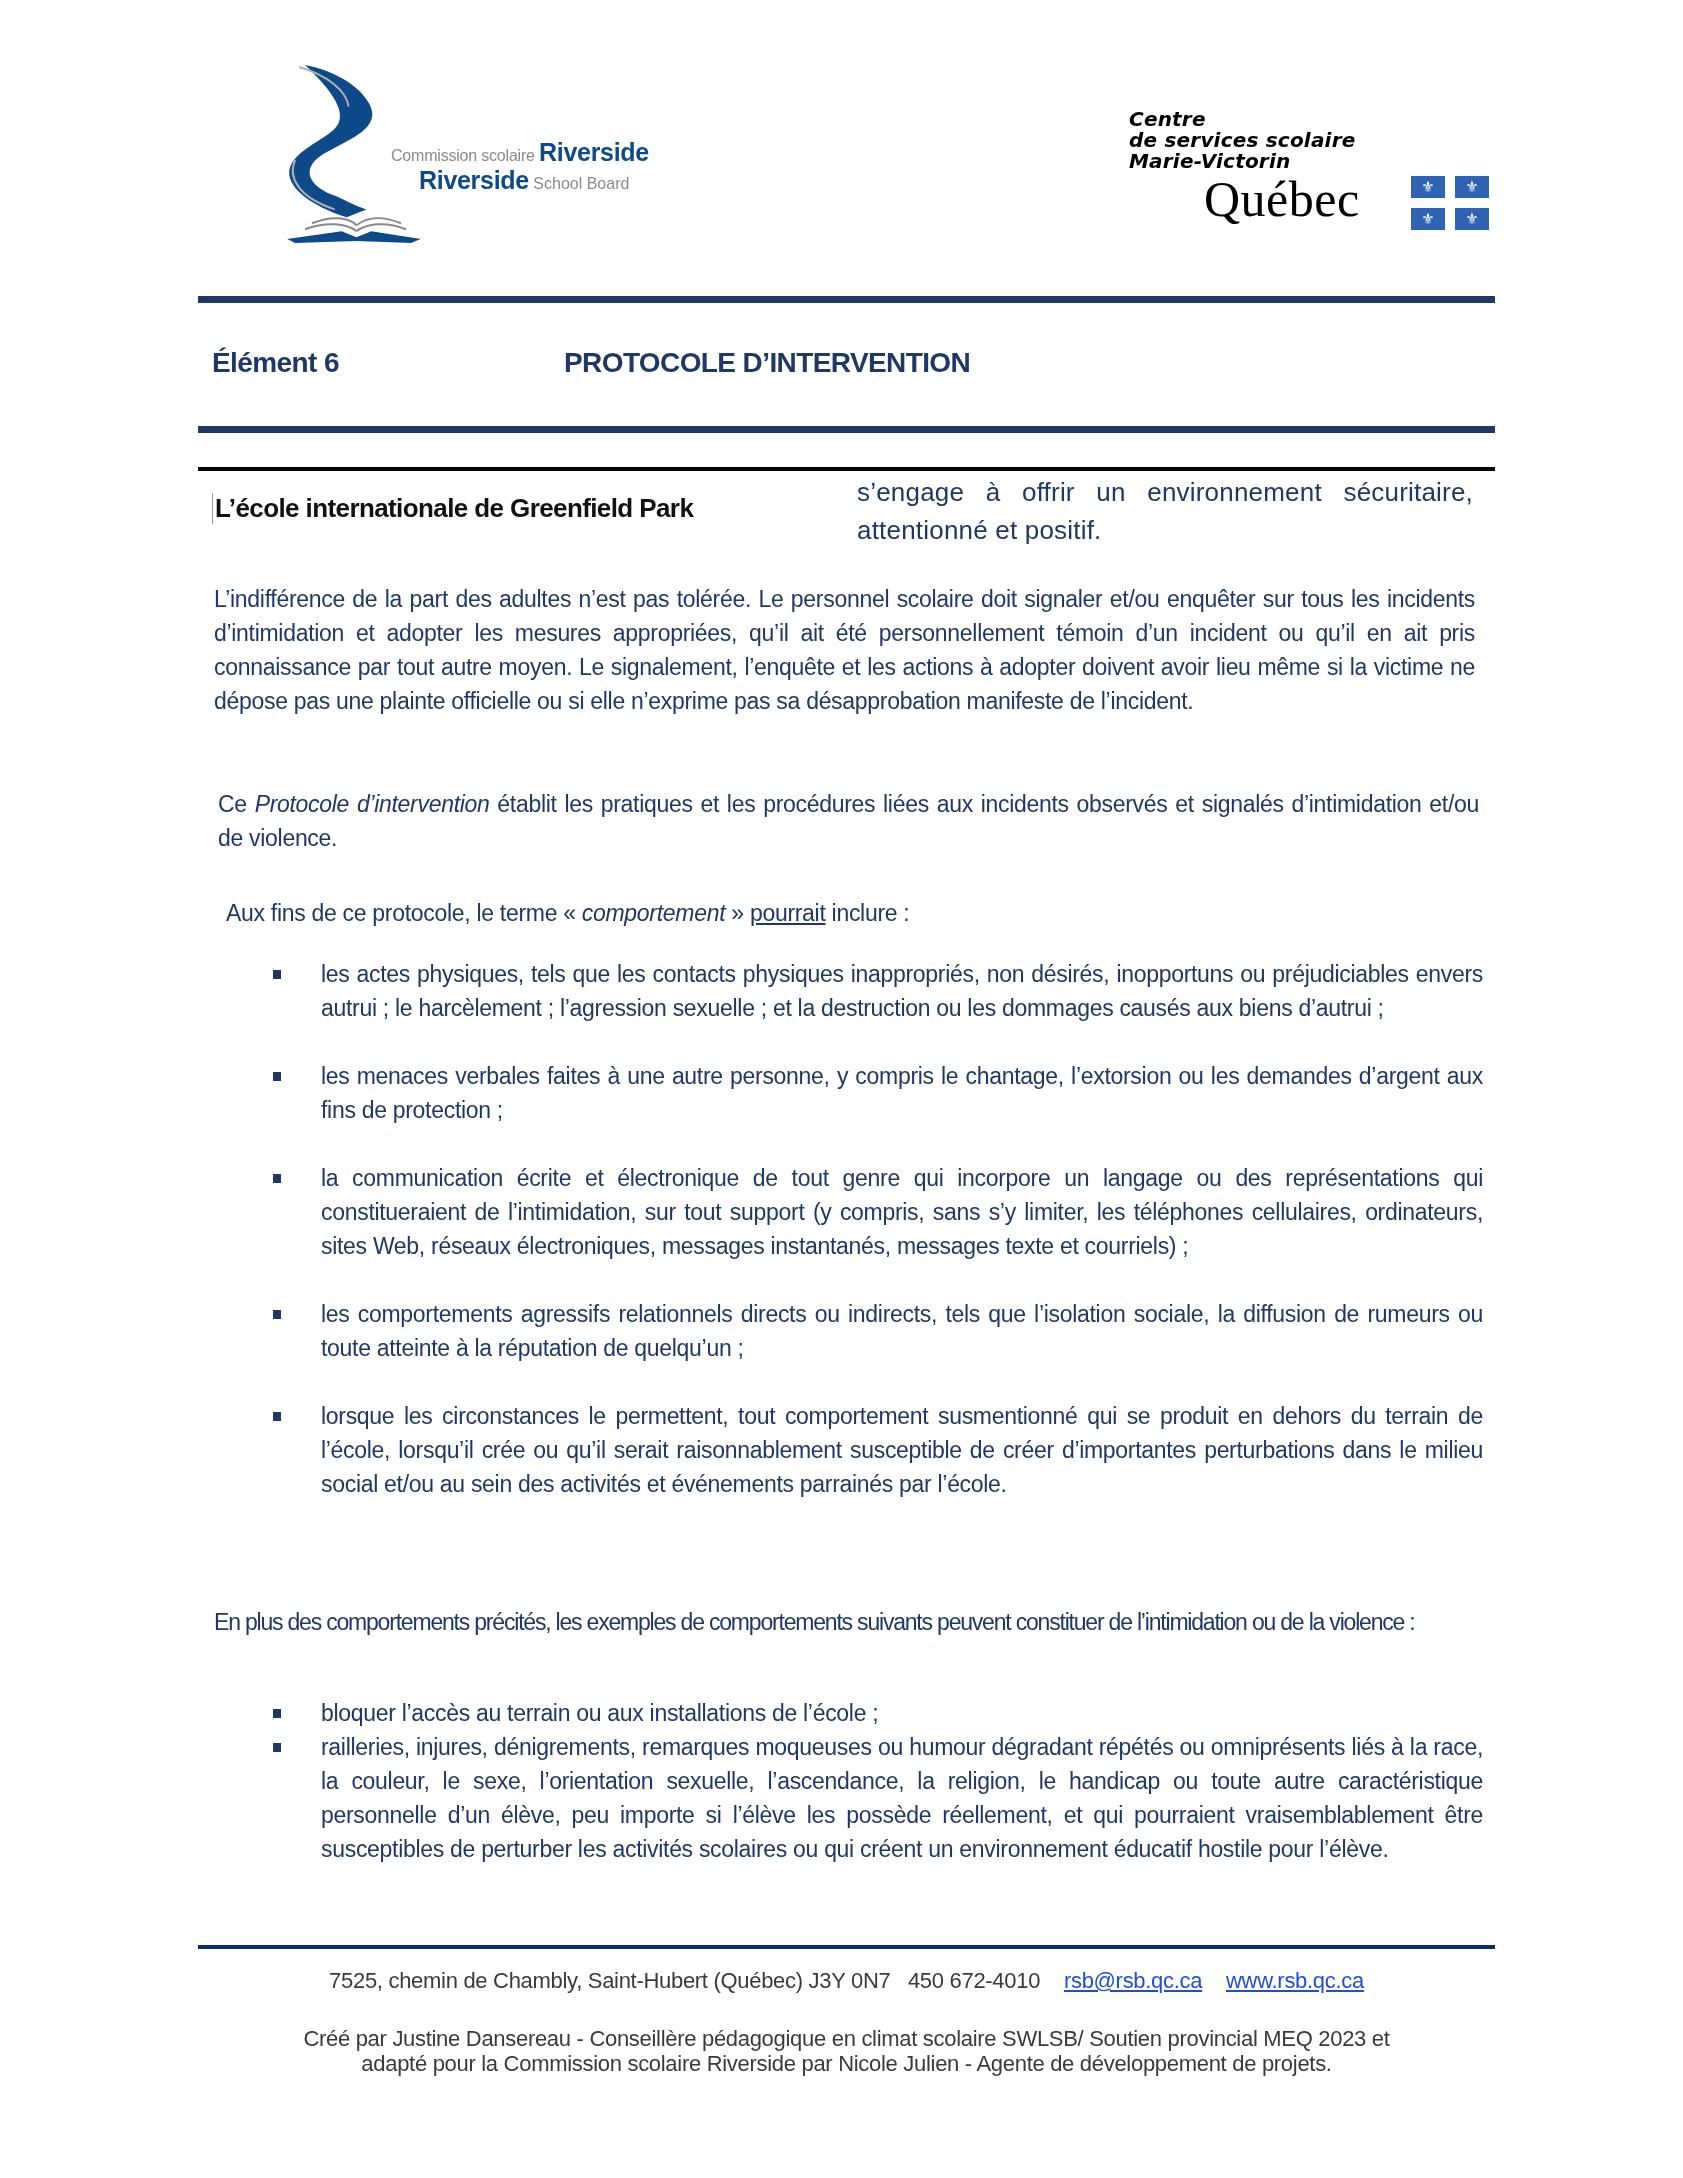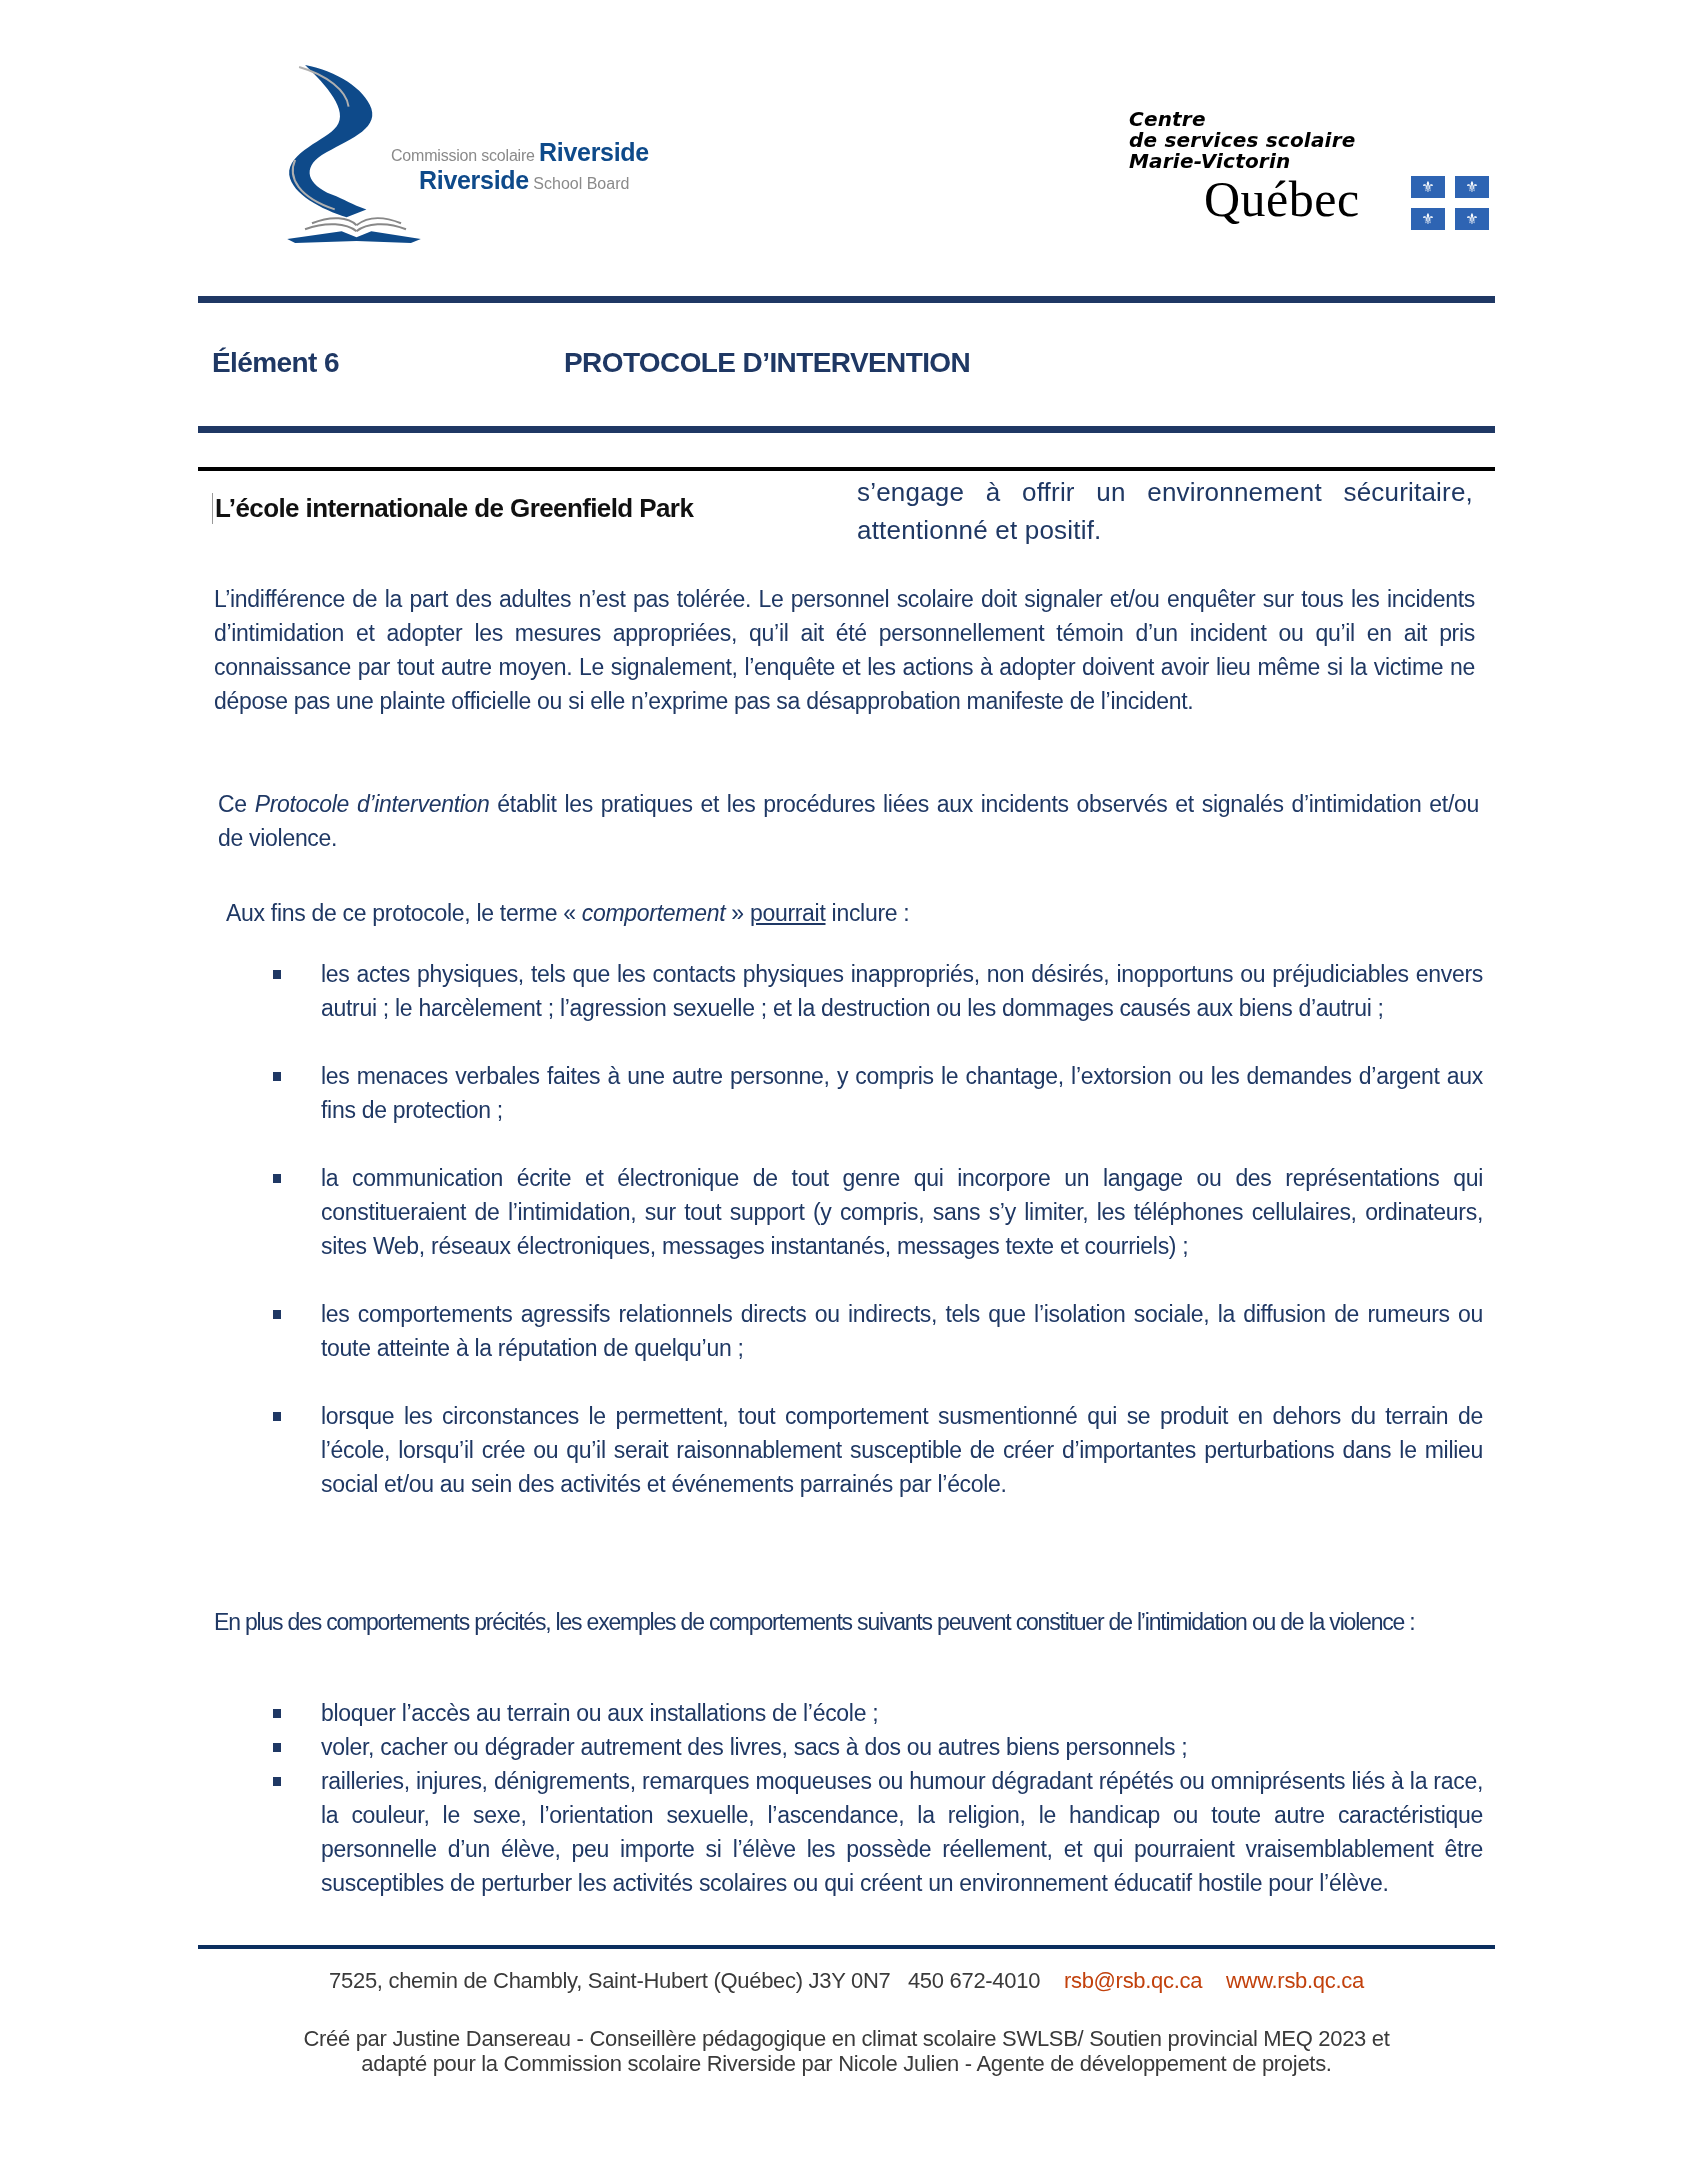--- a/index.html
+++ b/index.html
@@ -45,21 +45,21 @@
   .list li { position: relative; padding-left: 99px; font-size: 23px; line-height: 34px; color: #1f3864; text-align: justify; letter-spacing: -0.3px; }
   .bullet { position: absolute; left: 51px; top: 13px; width: 8px; height: 9px; background: #1f3864; }
   .l1 { top: 949px; }
   .l1 li { margin-bottom: 34px; }
   .l2 { top: 1688px; }
 
   em { font-style: italic; }
   .u { text-decoration: underline; }
 
   .foot-addr { position: absolute; left: 198px; width: 1297px; top: 1968px; text-align: center; font-size: 22px; color: #3a3a3a; letter-spacing: -0.3px; }
-  .foot-addr a { color: #c2410c; margin-left: 18px; }
+  .foot-addr a { color: #1d4ed8; text-decoration: underline; margin-left: 18px; }
   .foot-credit { position: absolute; left: 198px; width: 1297px; top: 2026px; text-align: center; font-size: 22px; line-height: 25px; color: #3a3a3a; letter-spacing: -0.3px; }
 </style>
 </head>
 <body>
 
 <div class="logo-rsb">
   <svg width="139" height="188" viewBox="0 0 140 190">
     <path d="M18 4 C 50 10, 78 28, 85 48 C 92 70, 60 80, 35 95 C 15 108, 20 125, 45 135 C 58 140, 65 145, 80 150 L 60 158 C 35 150, 5 135, 2 115 C 0 92, 40 80, 50 66 C 62 50, 40 25, 18 4 Z" fill="#0e4a8a"></path>
     <path d="M12 6 C 40 14, 60 30, 62 46" stroke="#b0b0b0" stroke-width="2" fill="none"></path>
     <path d="M8 100 C 0 118, 12 138, 48 150" stroke="#b0b0b0" stroke-width="2" fill="none"></path>
@@ -114,21 +114,21 @@
   <li><span class="bullet"></span><span>les menaces verbales faites à une autre personne, y compris le chantage, l’extorsion ou les demandes d’argent aux fins de protection ;</span></li>
   <li><span class="bullet"></span><span>la communication écrite et électronique de tout genre qui incorpore un langage ou des représentations qui constitueraient de l’intimidation, sur tout support (y compris, sans s’y limiter, les téléphones cellulaires, ordinateurs, sites Web, réseaux électroniques, messages instantanés, messages texte et courriels) ;</span></li>
   <li><span class="bullet"></span><span>les comportements agressifs relationnels directs ou indirects, tels que l’isolation sociale, la diffusion de rumeurs ou toute atteinte à la réputation de quelqu’un ;</span></li>
   <li><span class="bullet"></span><span>lorsque les circonstances le permettent, tout comportement susmentionné qui se produit en dehors du terrain de l’école, lorsqu’il crée ou qu’il serait raisonnablement susceptible de créer d’importantes perturbations dans le milieu social et/ou au sein des activités et événements parrainés par l’école.</span></li>
 </ul>
 
 <p class="body tight p4" style="margin:0">En plus des comportements précités, les exemples de comportements suivants peuvent constituer de l’intimidation ou de la violence :</p>
 
 <ul class="list l2">
   <li><span class="bullet"></span><span>bloquer l’accès au terrain ou aux installations de l’école ;</span></li>
-  <li><span class="bullet"></span><span>voler, cacher ou dégrader autrement des livres, sacs à dos ou autres biens personnels ;</span></li>
+  <li><span class="bullet"></span></li>
   <li><span class="bullet"></span><span>railleries, injures, dénigrements, remarques moqueuses ou humour dégradant répétés ou omniprésents liés à la race, la couleur, le sexe, l’orientation sexuelle, l’ascendance, la religion, le handicap ou toute autre caractéristique personnelle d’un élève, peu importe si l’élève les possède réellement, et qui pourraient vraisemblablement être susceptibles de perturber les activités scolaires ou qui créent un environnement éducatif hostile pour l’élève.</span></li>
 </ul>
 
 <div class="rule r4"></div>
 <div class="foot-addr">
   <span style="white-space:pre">7525, chemin de Chambly, Saint-Hubert (Québec) J3Y 0N7   450 672-4010</span>
   <a>rsb@rsb.qc.ca</a>
   <a>www.rsb.qc.ca</a>
 </div>
 <div class="foot-credit">

